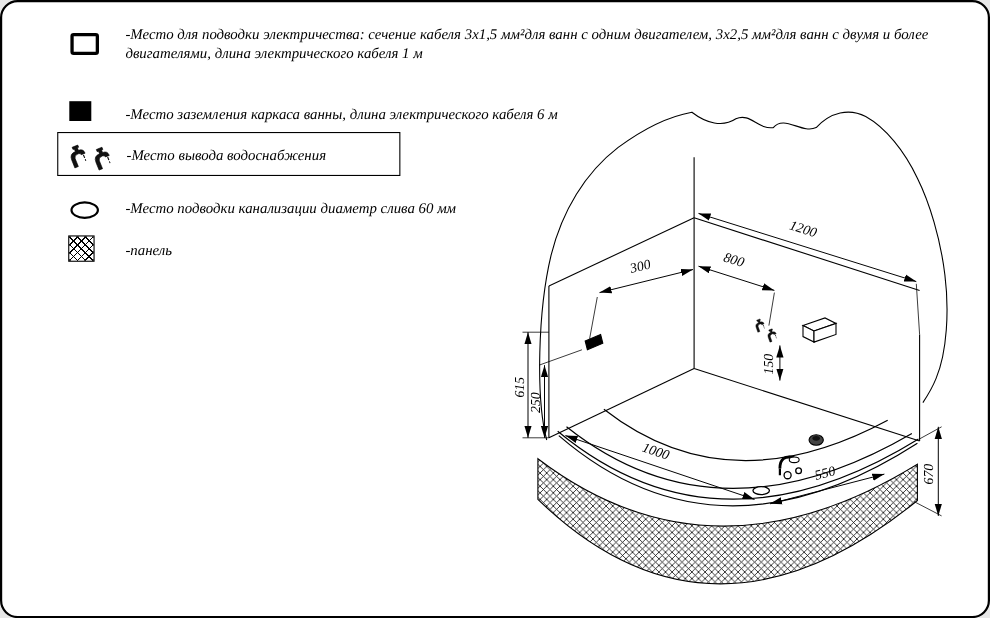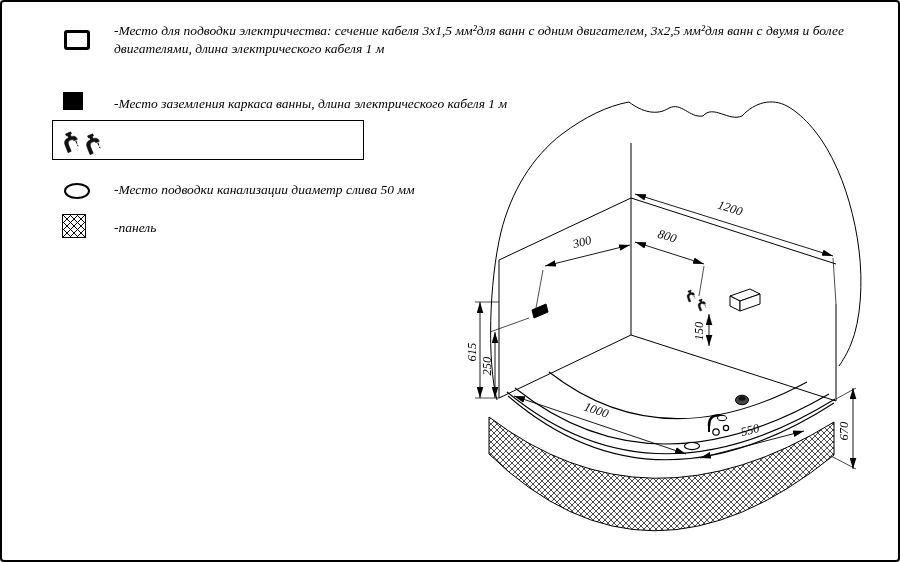--- a/index.html
+++ b/index.html
@@ -1,18 +1,18 @@
 <!DOCTYPE html>
 <html><head>
 <meta charset="utf-8">
 <style>
   html,body{margin:0;padding:0;background:#e8e8e8;}
   .page{
     position:relative;width:900px;height:562px;background:#ffffff;
-    border:2px solid #000;border-radius:4px;box-sizing:border-box;
+    border:2px solid #000;border-radius:16px;box-sizing:border-box;
     font-family:"Liberation Serif",serif;overflow:hidden;margin:0 auto;
   }
   .legend-text{
     position:absolute;font-style:italic;font-size:13.5px;line-height:18px;color:#000;
   }
   .icon-electric{
     position:absolute;left:62px;top:28px;width:20px;height:14px;
     border:3.5px solid #000;border-radius:3px;background:#fff;box-sizing:content-box;
   }
   .icon-grounding{
@@ -58,31 +58,32 @@
 </svg>
 
 <div class="page">
 
   <div>
 
     <div class="icon-electric"></div>
     <div class="legend-text" style="left:112px;top:20px;width:778px;">-Место для подводки электричества: сечение кабеля 3х1,5 мм²для ванн с одним двигателем, 3х2,5 мм²для ванн с двумя и более двигателями, длина электрического кабеля 1 м</div>
 
     <div class="icon-grounding"></div>
-    <div class="legend-text" style="left:112px;top:93px;width:700px;">-Место заземления каркаса ванны, длина электрического кабеля 1 м</div>
+    <div class="legend-text" style="left:112px;top:93px;width:700px;">-Место заземления каркаса ванны, длина электрического кабеля 6 м</div>
 
     <div class="water-box">
       <svg width="56" height="34" style="position:absolute;left:4px;top:3px;">
         <use href="#faucet-sym" transform="translate(4,8) scale(0.85) rotate(-22 12 12)"></use>
         <use href="#faucet-sym" transform="translate(26,10) scale(0.85) rotate(-22 12 12)"></use>
       </svg>
+      <div class="legend-text" style="left:62px;top:11px;width:240px;">-Место вывода водоснабжения</div>
     </div>
 
     <div class="icon-sewer"></div>
-    <div class="legend-text" style="left:112px;top:179px;width:600px;">-Место подводки канализации диаметр слива 50 мм</div>
+    <div class="legend-text" style="left:112px;top:179px;width:600px;">-Место подводки канализации диаметр слива 60 мм</div>
 
     <div class="icon-panel"></div>
     <div class="legend-text" style="left:112px;top:217px;width:300px;font-family:Liberation Serif, serif;">-панель</div>
   </div>
 
   <svg class="main-svg" width="462" height="478" viewBox="0 0 462 478">
 
     <path d="M60,318 C50,280 52,200 64,150 C74,110 95,75 125,52
              C148,35 170,24 192,20 C205,30 220,34 232,26
              C245,20 252,36 266,34 C276,22 292,40 305,34

